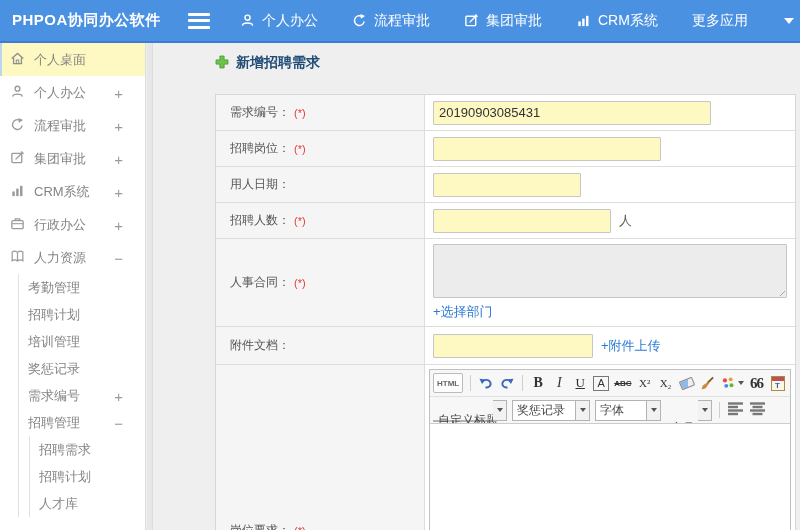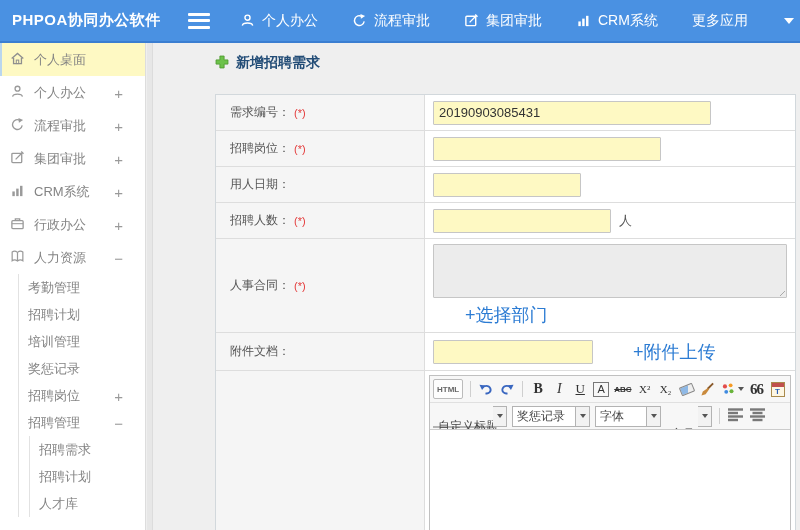--- a/index.html
+++ b/index.html
@@ -39,21 +39,21 @@
   .frow:last-child { border-bottom:none; }
   .cell-label { width:209px; flex:0 0 209px; background:#f5f5f5; border-right:1px solid #ddd;
     padding-left:14px; display:flex; align-items:center; gap:4px; font-size:12px; color:#555; }
   .cell-value { flex:1; background:#fff; padding:5px 8px; display:flex; align-items:center; gap:8px; overflow:hidden; }
   .req { color:#e43b3b; font-size:11px; }
   .h35 { height:36px; } .h37 { height:38px; }
   input.txt { height:24px; border:1px solid #c6c6c6; border-radius:1px; padding:0 5px; font-size:13px; color:#333;
     font-family:"Liberation Sans","DejaVu Sans",sans-serif; background:#fef9c3; }
   .w278{width:278px;} .w228{width:228px;} .w148{width:148px;} .w178{width:178px;} .w160{width:160px;}
   .suffix { font-size:13px; color:#555; }
-  a.blue-link { color:#2b7bd3; font-size:18px; text-decoration:none; cursor:pointer; white-space:nowrap;margin-left:32px; }
+  a.blue-link { color:#2b7bd3; font-size:13px; text-decoration:none; cursor:pointer; white-space:nowrap; }
   .row-dept .cell-value { display:block; }
   .dept-box { width:100%; height:54px; background:#ececec; border:1px solid #c6c6c6; border-radius:1px; position:relative; resize:none; }
   .dept-box::after { content:""; position:absolute; right:1px; bottom:1px; width:9px; height:9px;
     background:linear-gradient(135deg,transparent 50%,#aaa 50%, #aaa 55%, transparent 55%, transparent 70%, #aaa 70%, #aaa 75%, transparent 75%); }
   .dept-link { margin-top:5px; display:inline-block; }
   .row-req { height:331px; align-items:stretch; }
   .row-req .cell-value { display:block; padding:4px; }
 
   
   .editor { border:1px solid #c0c0c0; background:#fff; }
@@ -206,21 +206,21 @@
     <div class="side-item">
         <span>招聘计划</span>
       </div>
     <div class="side-item">
         <span>培训管理</span>
       </div>
     <div class="side-item">
         <span>奖惩记录</span>
       </div>
     <div class="side-item">
-      <span>招聘岗位</span>
+      <span>需求编号</span>
       <span class="expand">+</span>
     </div>
     <div class="side-item">
       <span>招聘管理</span>
       <span class="expand">−</span>
     </div>
     <div class="sub2">
       <div class="side-item">
           <span>招聘需求</span>
         </div>

